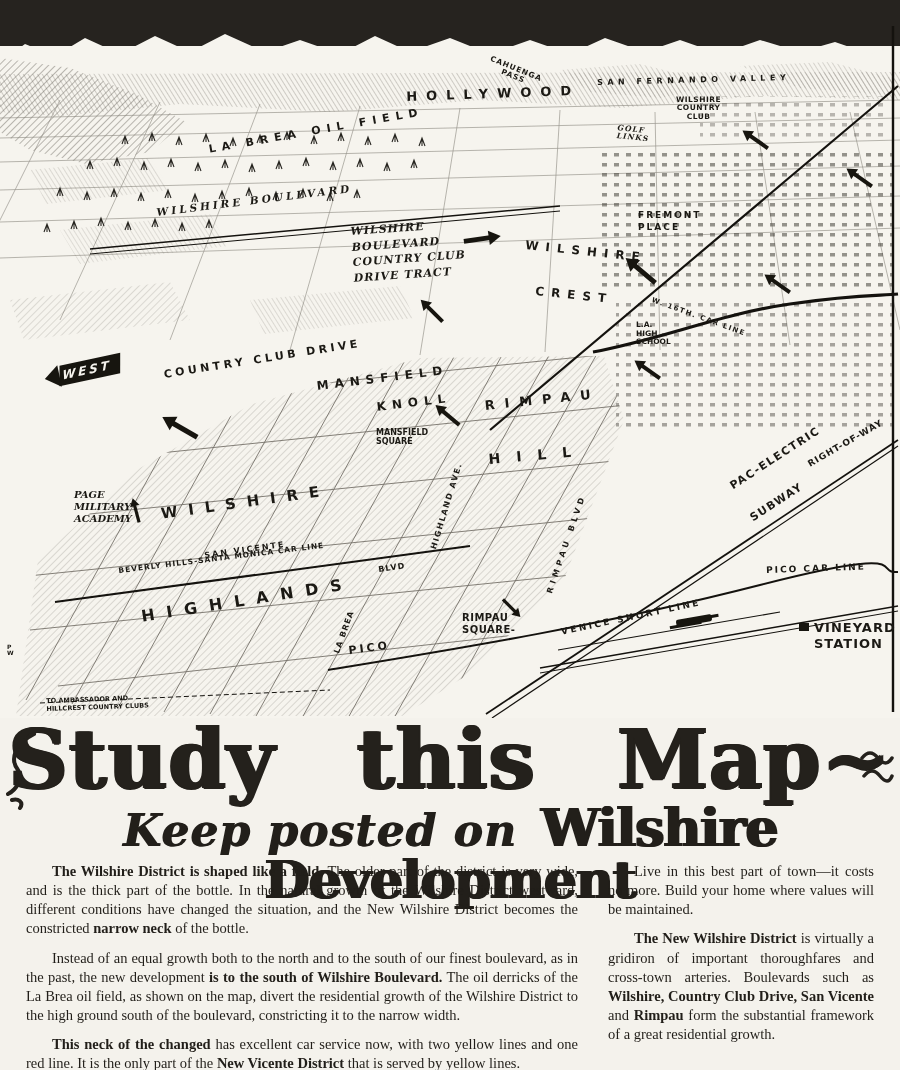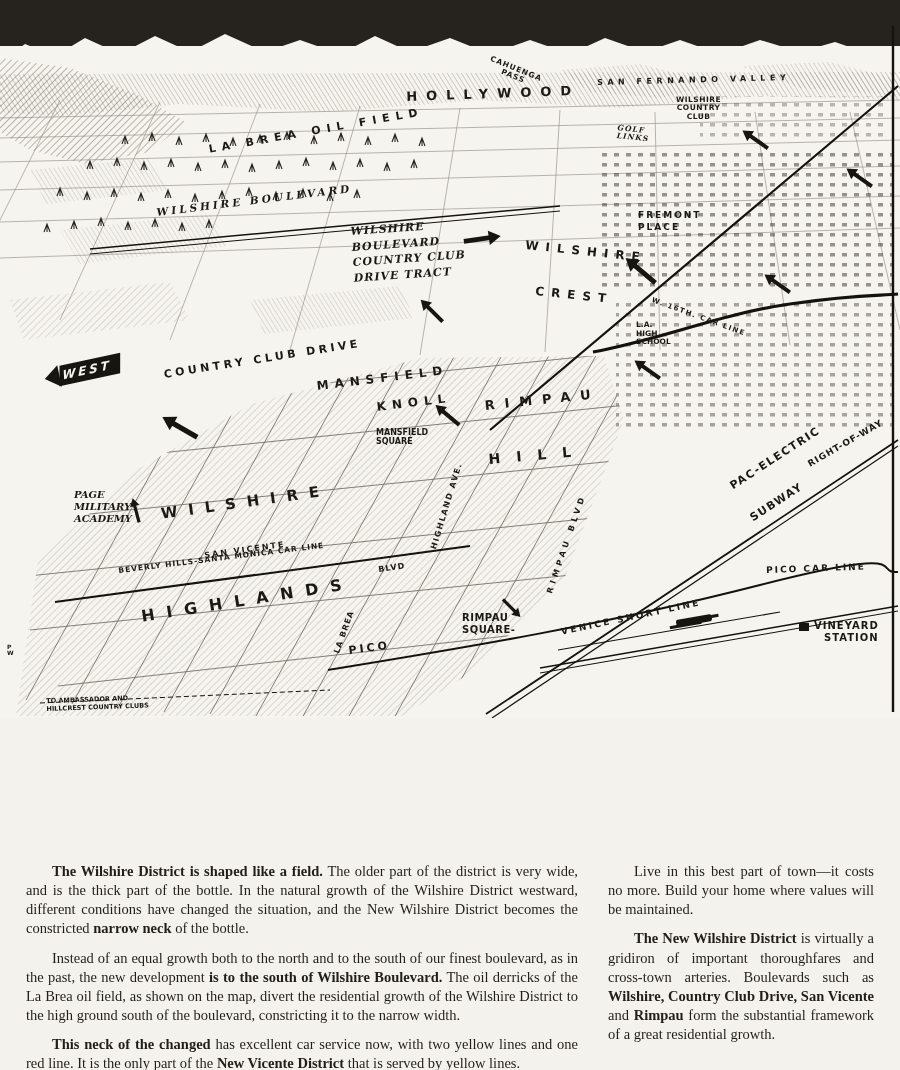--- a/index.html
+++ b/index.html
@@ -232,21 +232,21 @@
         <div class="map-label" style="left: 766px; top: 565px; font-size: 9px; letter-spacing: 2px; transform: rotate(-2deg);">PICO CAR LINE</div>
         <div class="map-label" style="left: 204px; top: 552px; font-size: 8px; letter-spacing: 2px; transform: rotate(-8deg);">SAN VICENTE</div>
         <div class="map-label" style="left: 378px; top: 566px; font-size: 8px; letter-spacing: 1px; transform: rotate(-8deg);">BLVD</div>
         <div class="map-label" style="left: 118px; top: 567px; font-size: 7.5px; letter-spacing: 1px; transform: rotate(-7deg);">BEVERLY HILLS-SANTA MONICA  CAR LINE</div>
         <div class="map-label" style="left: 140px; top: 608px; font-size: 16px; letter-spacing: 12px; transform: rotate(-9deg);">HIGHLANDS</div>
         <div class="map-label" style="left: 333px; top: 652px; font-size: 8px; letter-spacing: 1px; transform: rotate(-70deg);">LA BREA</div>
         <div class="map-label" style="left: 348px; top: 645px; font-size: 11px; letter-spacing: 3px; transform: rotate(-7deg);">PICO</div>
         <div class="map-label" style="left: 462px; top: 612px; font-size: 10px; letter-spacing: 0.5px; line-height: 1.15;">RIMPAU
 SQUARE-</div>
         <div class="map-label" style="left: 560px; top: 627px; font-size: 9px; letter-spacing: 2.5px; transform: rotate(-12deg);">VENICE SHORT LINE</div>
-        <div class="map-label" style="left: 814px; top: 620px; font-size: 10px; letter-spacing: 1px; text-align: right; line-height: 1.2;">VINEYARD
+        <div class="map-label" style="left: 814px; top: 620px; font-size: 13px; letter-spacing: 1px; text-align: left; line-height: 1.2;">VINEYARD
 STATION</div>
         <div class="map-label" style="left: 46px; top: 697px; font-size: 6.5px; transform: rotate(-2deg); line-height: 1.25;">TO AMBASSADOR AND
 HILLCREST COUNTRY CLUBS</div>
         <div class="map-label" style="left: 7px; top: 644px; font-size: 6px; line-height: 1;">P
 W</div>
         <div class="map-arrow" style="left: 748px; top: 140px; transform: rotate(35deg) scale(1);"></div>
         <div class="map-arrow" style="left: 852px; top: 178px; transform: rotate(35deg) scale(1);"></div>
         <div class="map-arrow" style="left: 770px; top: 284px; transform: rotate(35deg) scale(1);"></div>
         <div class="map-arrow" style="left: 634px; top: 272px; transform: rotate(40deg) scale(1.25);"></div>
         <div class="map-arrow" style="left: 424px; top: 312px; transform: rotate(45deg) scale(1);"></div>
@@ -259,20 +259,33 @@
       </div>
 
     <div class="west-arrow">
       <span class="west-tip"></span>
       <span class="west-label">WEST</span>
     </div>
     <div class="station-icon"></div>
     <div class="train-icon"></div>
   </div>
 
+  <section class="headline">
+    <svg class="orn orn-left" width="38" height="84" viewBox="0 0 38 84">
+      <path d="M30,4 C10,14 6,30 14,40 C20,48 12,60 4,64 M8,70 c6,-2 12,2 8,8" stroke="#24211c" stroke-width="4" fill="none" stroke-linecap="round"></path>
+    </svg>
+    <h1>Study this Map~</h1>
+    <svg class="orn orn-right" width="34" height="44" viewBox="0 0 34 44">
+      <path d="M2,12 q8,-10 16,0 q8,10 14,0 M4,30 q8,-10 16,0 q8,10 12,0" stroke="#24211c" stroke-width="3.5" fill="none" stroke-linecap="round"></path>
+    </svg>
+    <h2>
+      <em>Keep posted on</em>
+      <strong>Wilshire Development</strong>
+    </h2>
+  </section>
 
   <section class="bodycopy">
     <div class="col col-left">
         <p class="body-para"><b>The Wilshire District is shaped like a field.</b><span>  The older part of the district is very wide, and is the thick part of the bottle.  In the natural growth of the Wilshire District westward, different conditions have changed the situation, and the New Wilshire District becomes the constricted </span><b>narrow neck</b><span> of the bottle.</span></p>
         <p class="body-para"><span>Instead of an equal growth both to the north and to the south of our finest boulevard, as in the past, the new development </span><b>is to the south of Wilshire Boulevard.</b><span>  The oil derricks of the La Brea oil field, as shown on the map, divert the residential growth of the Wilshire District to the high ground south of the boulevard, constricting it to the narrow width.</span></p>
         <p class="body-para"><b>This neck of the changed</b><span> has excellent car service now, with two yellow lines and one red line.  It is the only part of the </span><b>New Vicente District</b><span> that is served by yellow lines.</span></p>
       </div>
     <div class="col col-right">
         <p class="body-para"><span>Live in this best part of town—it costs no more.  Build your home where values will be maintained.</span></p>
         <p class="body-para"><b>The New Wilshire District</b><span> is virtually a gridiron of important thoroughfares and cross-town arteries.  Boulevards such as </span><b>Wilshire, Country Club Drive, San Vicente</b><span> and </span><b>Rimpau</b><span> form the substantial framework of a great residential growth.</span></p>

